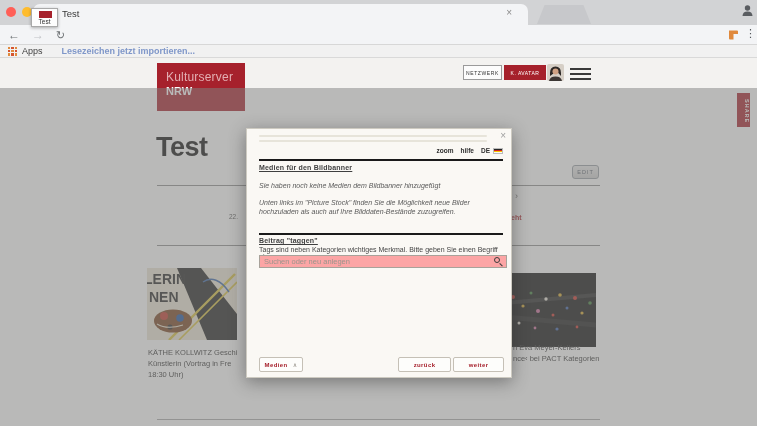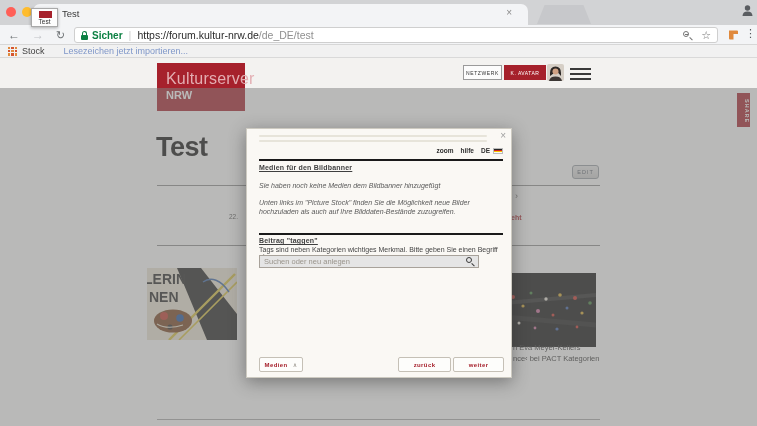--- a/index.html
+++ b/index.html
@@ -47,27 +47,27 @@
   .star{font-size:11px;color:#777;line-height:10px;cursor:pointer;}
   .ext-icon{position:absolute;left:727px;top:4px;width:12px;height:12px;cursor:pointer;}
   .menu-dots{position:absolute;left:745px;top:2px;font-size:11px;color:#55595d;cursor:pointer;}
 
   .bookmarks{position:absolute;left:0;top:45px;width:757px;height:13px;background:#f1f1f1;border-bottom:1px solid #d9d9d9;display:flex;align-items:center;font-size:9px;}
   .apps-grid{width:9px;height:9px;margin:0 5px 0 8px;display:grid;grid-template-columns:repeat(3,1fr);gap:1px;}
   .apps-grid span{background:var(--extension-orange);}
   .apps-grid span:nth-child(2n){background:#d6552f;}
   .apps-label{color:#3f3f3f;margin-right:14px;}
   .bm-hint{color:#474747;}
-  .bm-import{color:var(--link-blue);margin-left:5px;cursor:pointer;}
+  .bm-import{color:var(--link-blue);margin-left:5px;cursor:pointer;font-weight:bold;}
 
   
   .site{position:absolute;left:0;top:58px;width:757px;height:368px;background:#fff;}
   .site-header{position:absolute;left:0;top:0;width:757px;height:30px;background:#f3f2f0;}
   .logo{position:absolute;left:157px;top:5px;width:88px;height:48px;background:var(--brand-red);padding:7px 0 0 9px;z-index:5;cursor:pointer;}
-  .logo .l1{font-size:16px;color:#e3aeb2;letter-spacing:.2px;text-align:right;}
+  .logo .l1{font-size:12px;color:#e3aeb2;letter-spacing:.2px;}
   .logo .l2{font-size:11px;color:#fff;font-weight:bold;margin-top:1px;}
   .btn-netzwerk{position:absolute;left:463px;top:7px;width:39px;height:15px;background:#fcfcfc;border:1px solid #9a9a9a;font-size:5px;letter-spacing:.6px;color:#333;display:flex;align-items:center;justify-content:center;cursor:pointer;}
   .btn-avatar{position:absolute;left:504px;top:7px;width:42px;height:15px;background:var(--brand-red);font-size:5px;letter-spacing:.5px;color:#fff;display:flex;align-items:center;justify-content:center;cursor:pointer;}
   .avatar-img{position:absolute;left:547px;top:6px;width:17px;height:17px;border-radius:2px;overflow:hidden;cursor:pointer;}
   .hamburger{position:absolute;left:570px;top:10px;width:21px;height:12px;cursor:pointer;}
   .hamburger i{display:block;width:21px;height:2.2px;background:#3a3a3a;margin-bottom:2.6px;}
 
   .content{position:absolute;left:0;top:30px;width:757px;height:338px;background:#fff;}
   .page-title{position:absolute;left:156px;top:44px;font-size:27px;font-weight:bold;color:#111;letter-spacing:-.5px;}
   .btn-edit{position:absolute;left:572px;top:77px;width:27px;height:14px;background:linear-gradient(#ececec,#d2d2d2);border:1px solid #9aa0a6;border-radius:3px;font-size:5.5px;letter-spacing:1px;color:#5a626d;display:flex;align-items:center;justify-content:center;cursor:pointer;}
@@ -101,21 +101,21 @@
   .flag{width:10px;height:6px;border:.5px solid #bbb;display:block;}
   .flag i{display:block;height:33.3%;}
   .flag .f1{background:var(--flag-black);} .flag .f2{background:var(--flag-red);} .flag .f3{background:var(--flag-gold);}
   .mhr{position:absolute;left:12px;width:244px;height:1.5px;background:#1a1a1a;}
   .mhr1{top:30px;} .mhr2{top:104px;}
   .msec-h{position:absolute;left:12px;font-size:7px;font-weight:700;letter-spacing:.2px;color:#3f3f3f;text-decoration:underline;}
   .mh1{top:35px;} .mh2{top:108px;}
   .mnote{position:absolute;left:12px;width:244px;font-size:7px;font-style:italic;color:#5a5a5a;line-height:9px;}
   .mn1{top:52px;} .mn2{top:69px;}
   .mtag-hint{position:absolute;left:12px;top:117px;width:244px;font-size:7px;color:#454545;}
-  .msearch{position:absolute;left:12px;top:126px;width:220px;height:13px;background:#e5e5e5;border:1px solid #a8a29a;display:flex;align-items:center;}
+  .msearch{position:absolute;left:12px;top:126px;width:248px;height:13px;background:#fca5a5;border:1px solid #a8a29a;display:flex;align-items:center;}
   .msearch input{flex:1;border:none;outline:none;background:transparent;font-size:7.5px;color:#555;padding:0 4px;font-family:"Liberation Sans","DejaVu Sans",sans-serif;}
   .msearch input::placeholder{color:#9a958c;}
   .m-mag{position:relative;width:9px;height:9px;margin-right:3px;cursor:pointer;}
   .m-mag u{position:absolute;left:0;top:0;width:6px;height:6px;border:1.2px solid #3c3c3c;border-radius:50%;}
   .m-mag s{position:absolute;right:.5px;bottom:.5px;width:3.5px;height:1.3px;background:#3c3c3c;transform:rotate(45deg);}
   .mbtn{position:absolute;top:228px;height:15px;background:#fdfdfb;border:1px solid #c5c0b6;border-radius:2px;font-size:6px;font-weight:bold;letter-spacing:.4px;color:var(--brand-red);display:flex;align-items:center;justify-content:center;cursor:pointer;}
   .mb-medien{left:12px;width:44px;gap:5px;}
   .mb-medien .chev{color:#8f8a80;font-size:6px;font-weight:400;}
   .mb-back{left:151px;width:53px;}
   .mb-next{left:206px;width:51px;}
@@ -144,56 +144,39 @@
     <div class="fav-tooltip">
       <span class="big-favicon"></span>
       <span class="tip-label">Test</span>
     </div>
   </div>
 
   <div class="toolbar">
     <span class="navbtn nav-back">←</span>
     <span class="navbtn nav-fwd">→</span>
     <span class="navbtn nav-reload">↻</span>
-    <div class="omnibox">
-      <span class="lock">
-          <i></i>
-          <b></b>
-        </span>
-      <span class="secure">Sicher</span>
-      <span class="omnisep">|</span>
-      <span class="url-host">https://forum.kultur-nrw.de</span>
-      <span class="url-path">/de_DE/test</span>
-      <span class="omni-right">
-        <span class="zoomout">
-            <u></u>
-            <s></s>
-          </span>
-        <span class="star">☆</span>
-      </span>
-    </div>
     <svg class="ext-icon" viewBox="0 0 12 12">
       <path d="M2,1.5 h8 a1,1 0 0 1 1,1 v2.5 h-4.5 v5.5 h-3.5 a1,1 0 0 1 -1,-1 Z" fill="#e0893c"></path>
     </svg>
     <span class="menu-dots">⋮</span>
   </div>
 
   <div class="bookmarks">
     <span class="apps-grid">
       <span></span>
         <span></span>
         <span></span>
         <span></span>
         <span></span>
         <span></span>
         <span></span>
         <span></span>
         <span></span>
     </span>
-    <span class="apps-label">Stock</span>
+    <span class="apps-label">Apps</span>
     <span class="bm-import">Lesezeichen jetzt importieren...</span>
   </div>
 
   <div class="site">
     <div class="site-header"></div>
     <div class="logo">
       <div class="l1">Kulturserver</div>
       <div class="l2">NRW</div>
     </div>
     <div class="btn-netzwerk">NETZWERK</div>
@@ -228,20 +211,25 @@
         <line x1="32" y1="72" x2="90" y2="14" stroke="#d9c23e" stroke-width="1.6"></line>
         <path d="M56,14 C64,8 74,12 82,24" stroke="#3a66a8" stroke-width="1.4" fill="none"></path>
         <text x="-3" y="16" font-family="Liberation Sans, DejaVu Sans, sans-serif" font-size="14" font-weight="bold" fill="#262626">LERIN</text>
         <text x="2" y="34" font-family="Liberation Sans, DejaVu Sans, sans-serif" font-size="14" font-weight="bold" fill="#262626">NEN</text>
         <ellipse cx="26" cy="53" rx="19" ry="11.5" fill="#78431f"></ellipse>
         <circle cx="17" cy="48" r="4" fill="#c0392b"></circle>
         <circle cx="33" cy="50" r="3.8" fill="#2155a3"></circle>
         <circle cx="23" cy="59" r="2.6" fill="#2a2a2a"></circle>
         <path d="M10,56 Q20,62 36,57" stroke="#e8e0cc" stroke-width="1.1" fill="none"></path>
       </svg>
+      <div class="card-cap-left">
+        <div>KÄTHE KOLLWITZ Geschi</div>
+        <div>Künstlerin (Vortrag in Fre</div>
+        <div>18:30 Uhr)</div>
+      </div>
 
       <svg class="card-img-right" viewBox="0 0 91 74">
         <rect width="91" height="74" fill="#101010"></rect>
         <line x1="0" y1="30" x2="91" y2="22" stroke="#262626" stroke-width="4"></line>
         <line x1="0" y1="44" x2="91" y2="52" stroke="#1d1d1d" stroke-width="5"></line>
         <circle cx="8" cy="24" r="2" fill="#c9332b"></circle>
         <circle cx="18" cy="33" r="1.6" fill="#d4a72c"></circle>
         <circle cx="26" cy="20" r="1.5" fill="#3f7f3a"></circle>
         <circle cx="33" cy="38" r="2" fill="#c96a9a"></circle>
         <circle cx="41" cy="26" r="1.7" fill="#e8e3d8"></circle>

